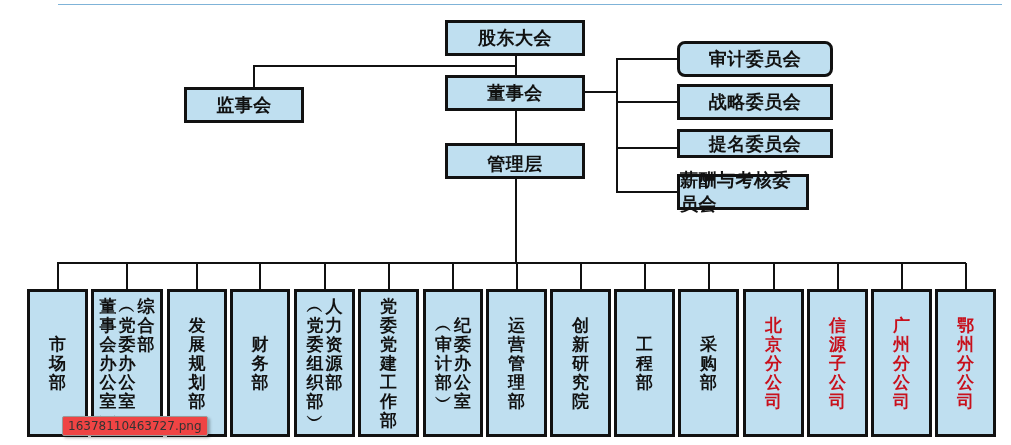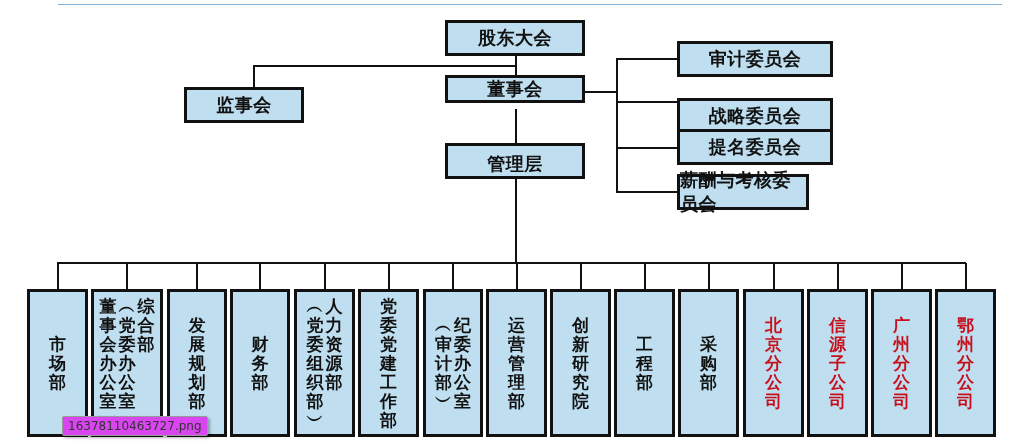--- a/index.html
+++ b/index.html
@@ -26,21 +26,21 @@
   }
   .vcol {
     display: flex; flex-direction: column; align-items: center;
     line-height: 19px; text-align: center;
   }
   .vcol span { display: block; }
   .red { color: #c8101c; }
   .line { position: absolute; background: #111; }
   .tooltip {
     position: absolute; left: 62px; top: 416px;
-    background: #d946ef; border: 1px solid #9a9a9a;
+    background: #ef4444; border: 1px solid #9a9a9a;
     box-shadow: 2px 2px 3px rgba(0,0,0,0.3);
     font-family: "DejaVu Sans", sans-serif; font-size: 12px; color: #333;
     padding: 2px 5px; border-radius: 2px;
   }
 </style>
 </head>
 <body>
 
 <div class="topline"></div>
 
@@ -56,34 +56,34 @@
 <div class="line" style="left:616px;top:191px;width:62px;height:2px;"></div>
 <div class="line" style="left:515px;top:177px;width:2px;height:86px;"></div>
 <div class="line" style="left:57px;top:262px;width:909px;height:2px;"></div>
 
 <div class="box hbox" style="left:445px;top:20px;width:140px;height:36px;">
   <span>股东大会</span>
 </div>
 <div class="box hbox" style="left:184px;top:87px;width:120px;height:36px;">
   <span>监事会</span>
 </div>
-<div class="box hbox" style="left:445px;top:75px;width:140px;height:28px;text-align:center;">
+<div class="box hbox" style="left:445px;top:75px;width:140px;height:36px;text-align:center;">
   <span>董事会</span>
 </div>
 <div class="box hbox" style="left:445px;top:143px;width:140px;height:36px;align-items:flex-end;">
   <span>管理层</span>
 </div>
 
-<div class="box hbox" style="left:677px;top:41px;width:156px;height:36px;">
+<div class="box hbox" style="left:677px;top:41px;width:156px;height:36px;border-radius:8px;">
   <span>审计委员会</span>
 </div>
-<div class="box hbox" style="left:677px;top:98px;width:156px;height:36px;">
+<div class="box hbox" style="left:677px;top:84px;width:156px;height:36px;">
   <span>战略委员会</span>
 </div>
-<div class="box hbox" style="left:677px;top:129px;width:156px;height:36px;text-align:right;">
+<div class="box hbox" style="left:677px;top:129px;width:156px;height:29px;text-align:right;">
   <span>提名委员会</span>
 </div>
 <div class="box hbox" style="left:677px;top:174px;width:132px;height:36px;">
   <span>薪酬与考核委员会</span>
 </div>
 
 <div id="departments">
     <div class="line" style="left: 57px; top: 263px; width: 2px; height: 27px;"></div>
     <div class="box vbox" style="left: 27px; top: 289px; width: 61px; height: 148px;">
       <div class="vtext">

